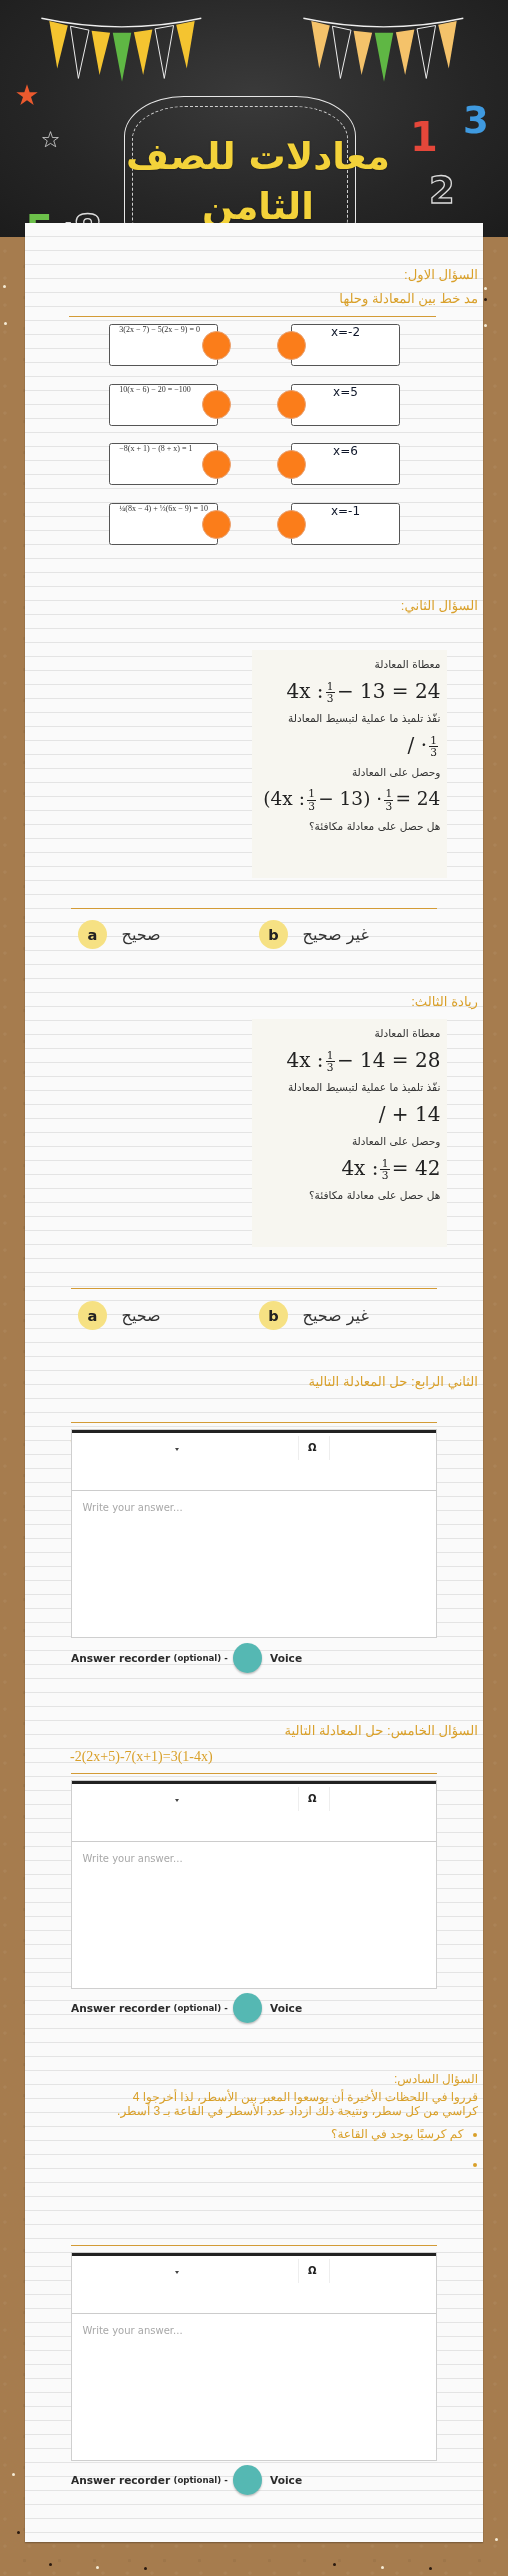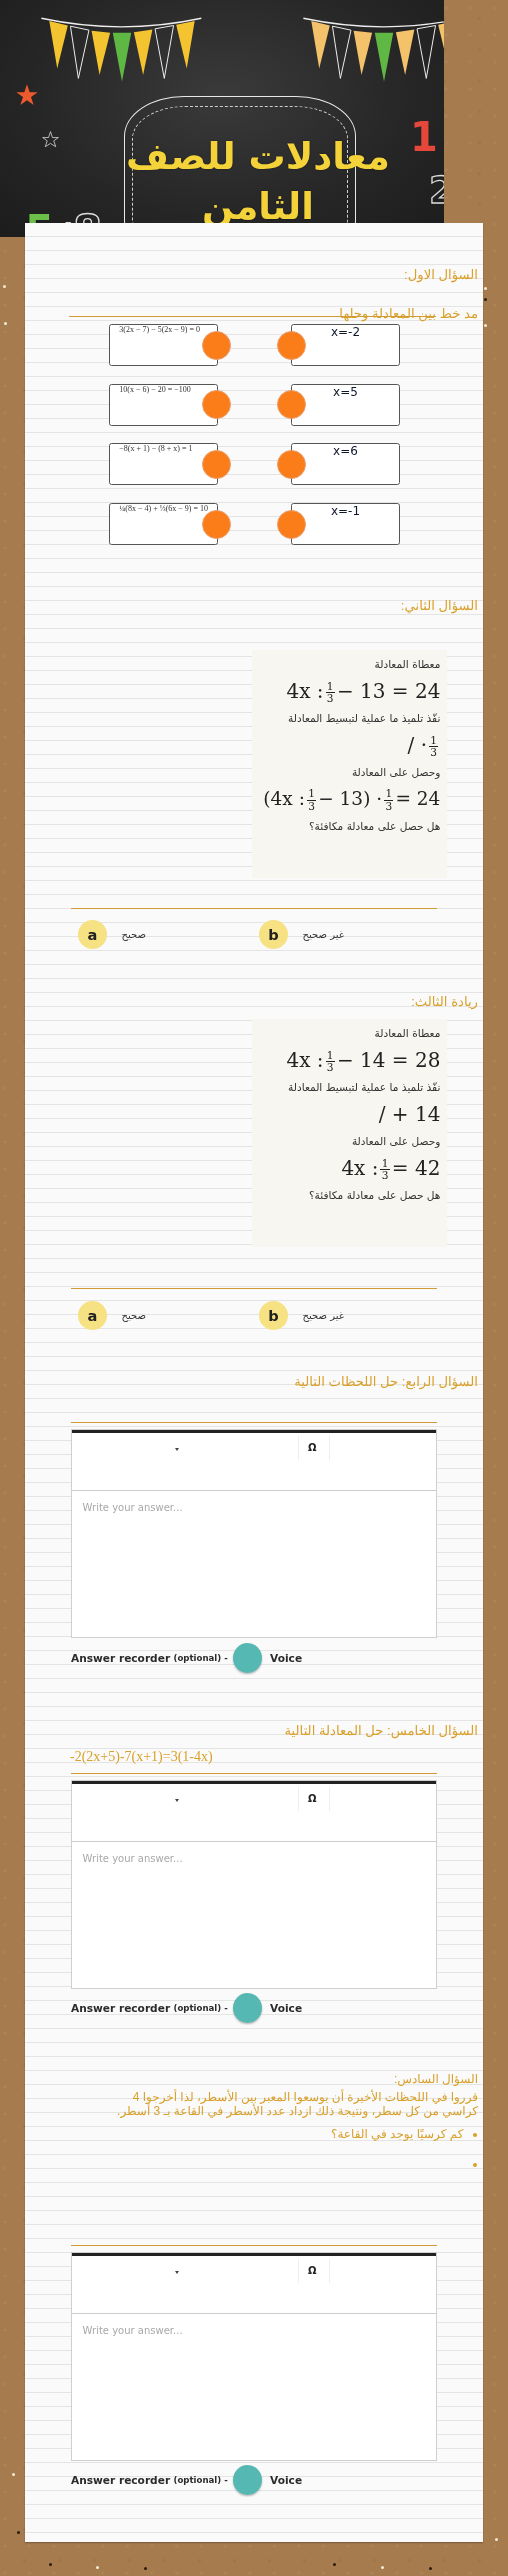--- a/index.html
+++ b/index.html
@@ -14,21 +14,21 @@
       radial-gradient(circle at 20% 30%, rgba(255,255,255,0.05) 0 1.3px, transparent 2px),
       radial-gradient(circle at 70% 60%, rgba(0,0,0,0.05) 0 1.3px, transparent 2px);
     background-size: 24.5px 27px, 35px 31px;
   }
   .dot { position: absolute; width: 3.3px; height: 3.3px; border-radius: 50%; }
   .dot.w { background: #f5ecd6; }
   .dot.b { background: #2a1a10; }
 
   
   .header {
-    position: absolute; left: 0; top: 0; width: 444px; height: 237px;
+    position: absolute; left: 0; top: 0; width: 508px; height: 237px;
     background: radial-gradient(ellipse at 50% 40%, #3a3a3a 0%, #262626 60%, #1c1c1c 100%);
     overflow: hidden;
   }
   .bunting { position: absolute; top: 9.3px; }
   .frame {
     position: absolute; left: 124px; top: 96px; width: 232px; height: 165px;
     border: 1.3px solid #e8e8e8; border-radius: 60px / 40px;
   }
   .frame-inner {
     position: absolute; left: 132px; top: 106px; width: 216px; height: 146px;
@@ -87,21 +87,21 @@
   .frac span { display: block; }
   .frac .n { border-bottom: 1px solid #222; padding: 0 1.3px; }
 
   
   .option { position: absolute; display: flex; align-items: center; }
   .opt-badge {
     width: 29px; height: 29px; border-radius: 50%; background: #f6e183;
     display: flex; align-items: center; justify-content: center;
     font-family: "DejaVu Sans", sans-serif; font-weight: bold; font-size: 14.6px; color: #222;
   }
-  .opt-label { margin-left: 14.6px; font-family: "DejaVu Sans", sans-serif; font-size: 10px; color: #333; direction: rtl; }
+  .opt-label { margin-left: 14.6px; font-family: "DejaVu Sans", sans-serif; font-size: 16px; color: #333; direction: rtl; }
 
   
   .editor {
     position: absolute; left: 71px; width: 366px;
     background: #fff; border: 0.7px solid #cfcfcf;
   }
   .editor .topbar { height: 3.3px; background: #222; }
   .editor .toolbar { position: relative; height: 58px; border-bottom: 1.3px solid #ccc; }
   .editor .caret {
     position: absolute; left: 103px; top: 14.6px; width: 0; height: 0;
@@ -185,21 +185,21 @@
   <div class="num" style="left:463px;top:99px;font-size:37px;color:#3f9ae0">3</div>
   <div class="num" style="left:429px;top:169px;font-size:37px;color:transparent;-webkit-text-stroke:1.3px #ddd">2</div>
   <div class="num" style="left:25px;top:206px;font-size:42px;color:#6cc04a">5</div>
   <div class="num" style="left:54px;top:212px;font-size:34px;color:transparent;-webkit-text-stroke:1.3px #ddd">+</div>
   <div class="num" style="left:73px;top:206px;font-size:42px;color:transparent;-webkit-text-stroke:1.3px #ddd">8</div>
 </div>
 
 <div class="paper"></div>
 
 <div class="q-title" style="top:267px">السؤال الاول:</div>
-<div class="q-title" style="top:306px">مد خط بين المعادلة وحلها</div>
+<div class="q-title" style="top:291px">مد خط بين المعادلة وحلها</div>
 <div class="sep" style="top:316px"></div>
 
 <div class="match-box left" style="left:109px;top:324px">
     <span class="match-eq">3(2x − 7) − 5(2x − 9) = 0</span>
   </div>
 <div class="match-box left" style="left:109px;top:384px">
     <span class="match-eq">10(x − 6) − 20 = −100</span>
   </div>
 <div class="match-box left" style="left:109px;top:443px">
     <span class="match-eq">−8(x + 1) − (8 + x) = 1</span>
@@ -273,21 +273,21 @@
 <div class="sep" style="top:1288px;left:71px;width:366px"></div>
 <div class="option" style="left:78px;top:1301px">
   <div class="opt-badge">a</div>
   <div class="opt-label">صحيح</div>
 </div>
 <div class="option" style="left:259px;top:1301px">
   <div class="opt-badge">b</div>
   <div class="opt-label">غير صحيح</div>
 </div>
 
-<div class="q-title" style="top:1374px">السؤال الرابع: حل اللحظات التالية</div>
+<div class="q-title" style="top:1374px">الثاني الرابع: حل المعادلة التالية</div>
 <div class="q-eq" style="top:1438px;left:70px">7x-8(2x-3)+1=-4x</div>
 <div class="sep" style="top:1422px;left:71px;width:366px"></div>
 <div class="editor" style="top:1429px">
   <div class="topbar"></div>
   <div class="toolbar">
     <div class="caret"></div>
     <div class="divider" style="left:226px"></div>
     <div class="divider" style="left:257px"></div>
     <div class="omega">Ω</div>
   </div>

